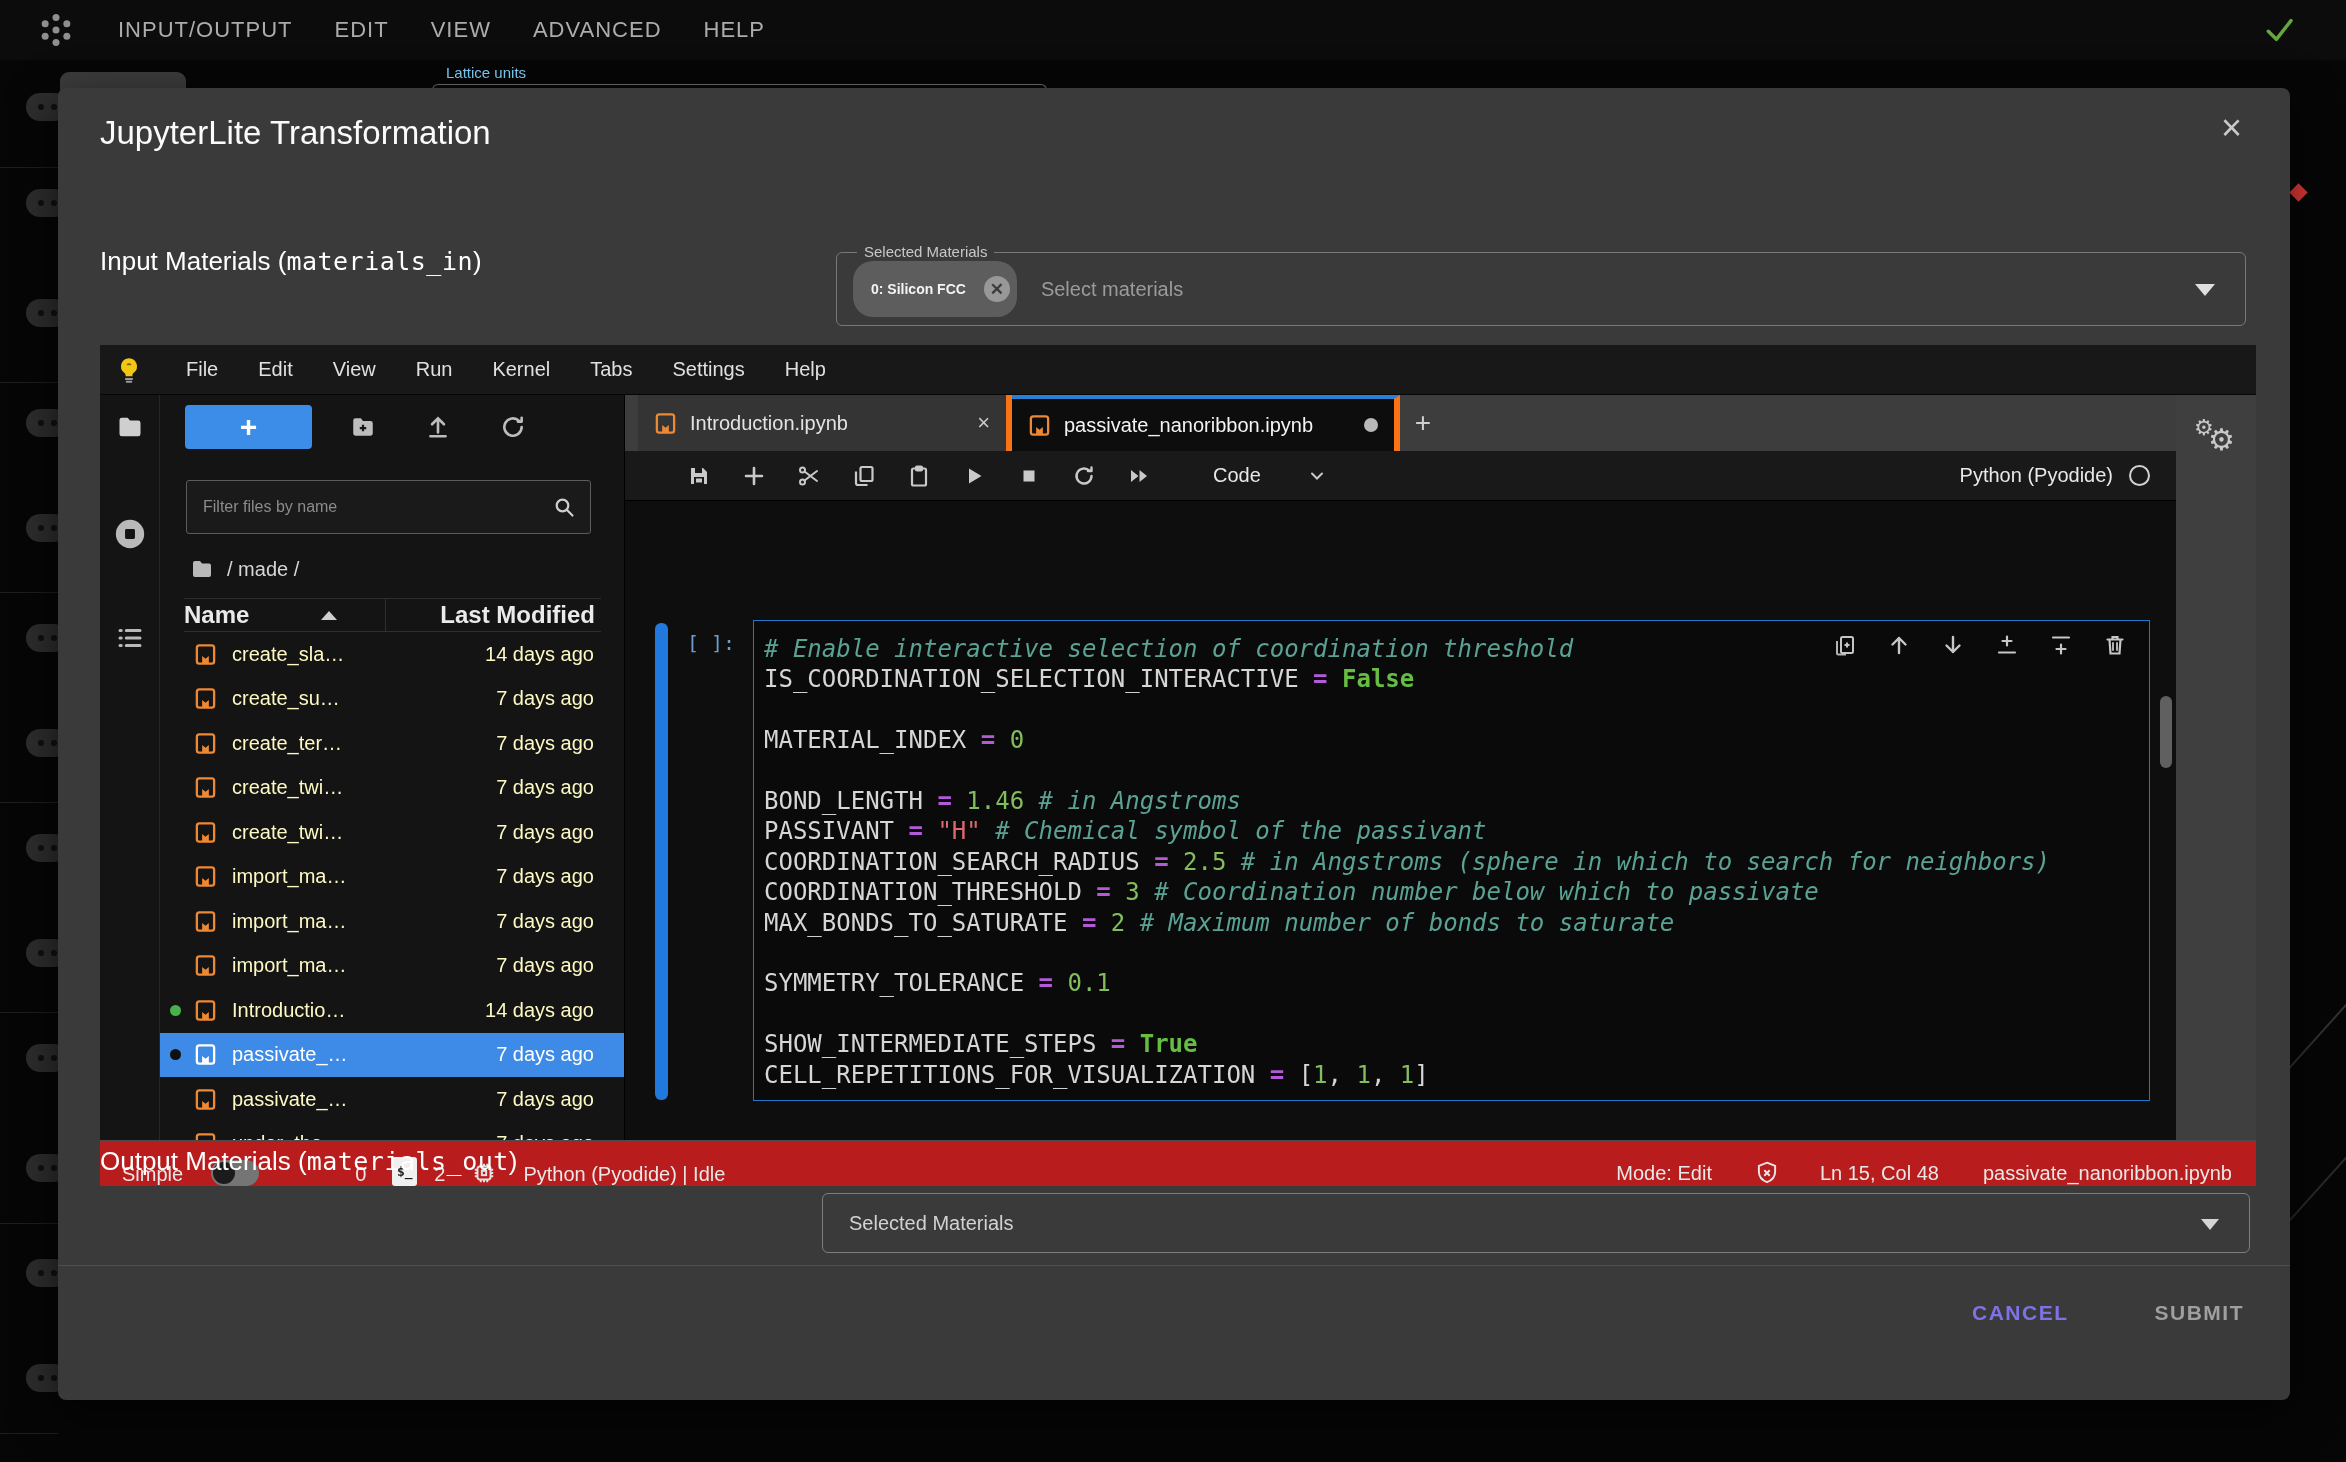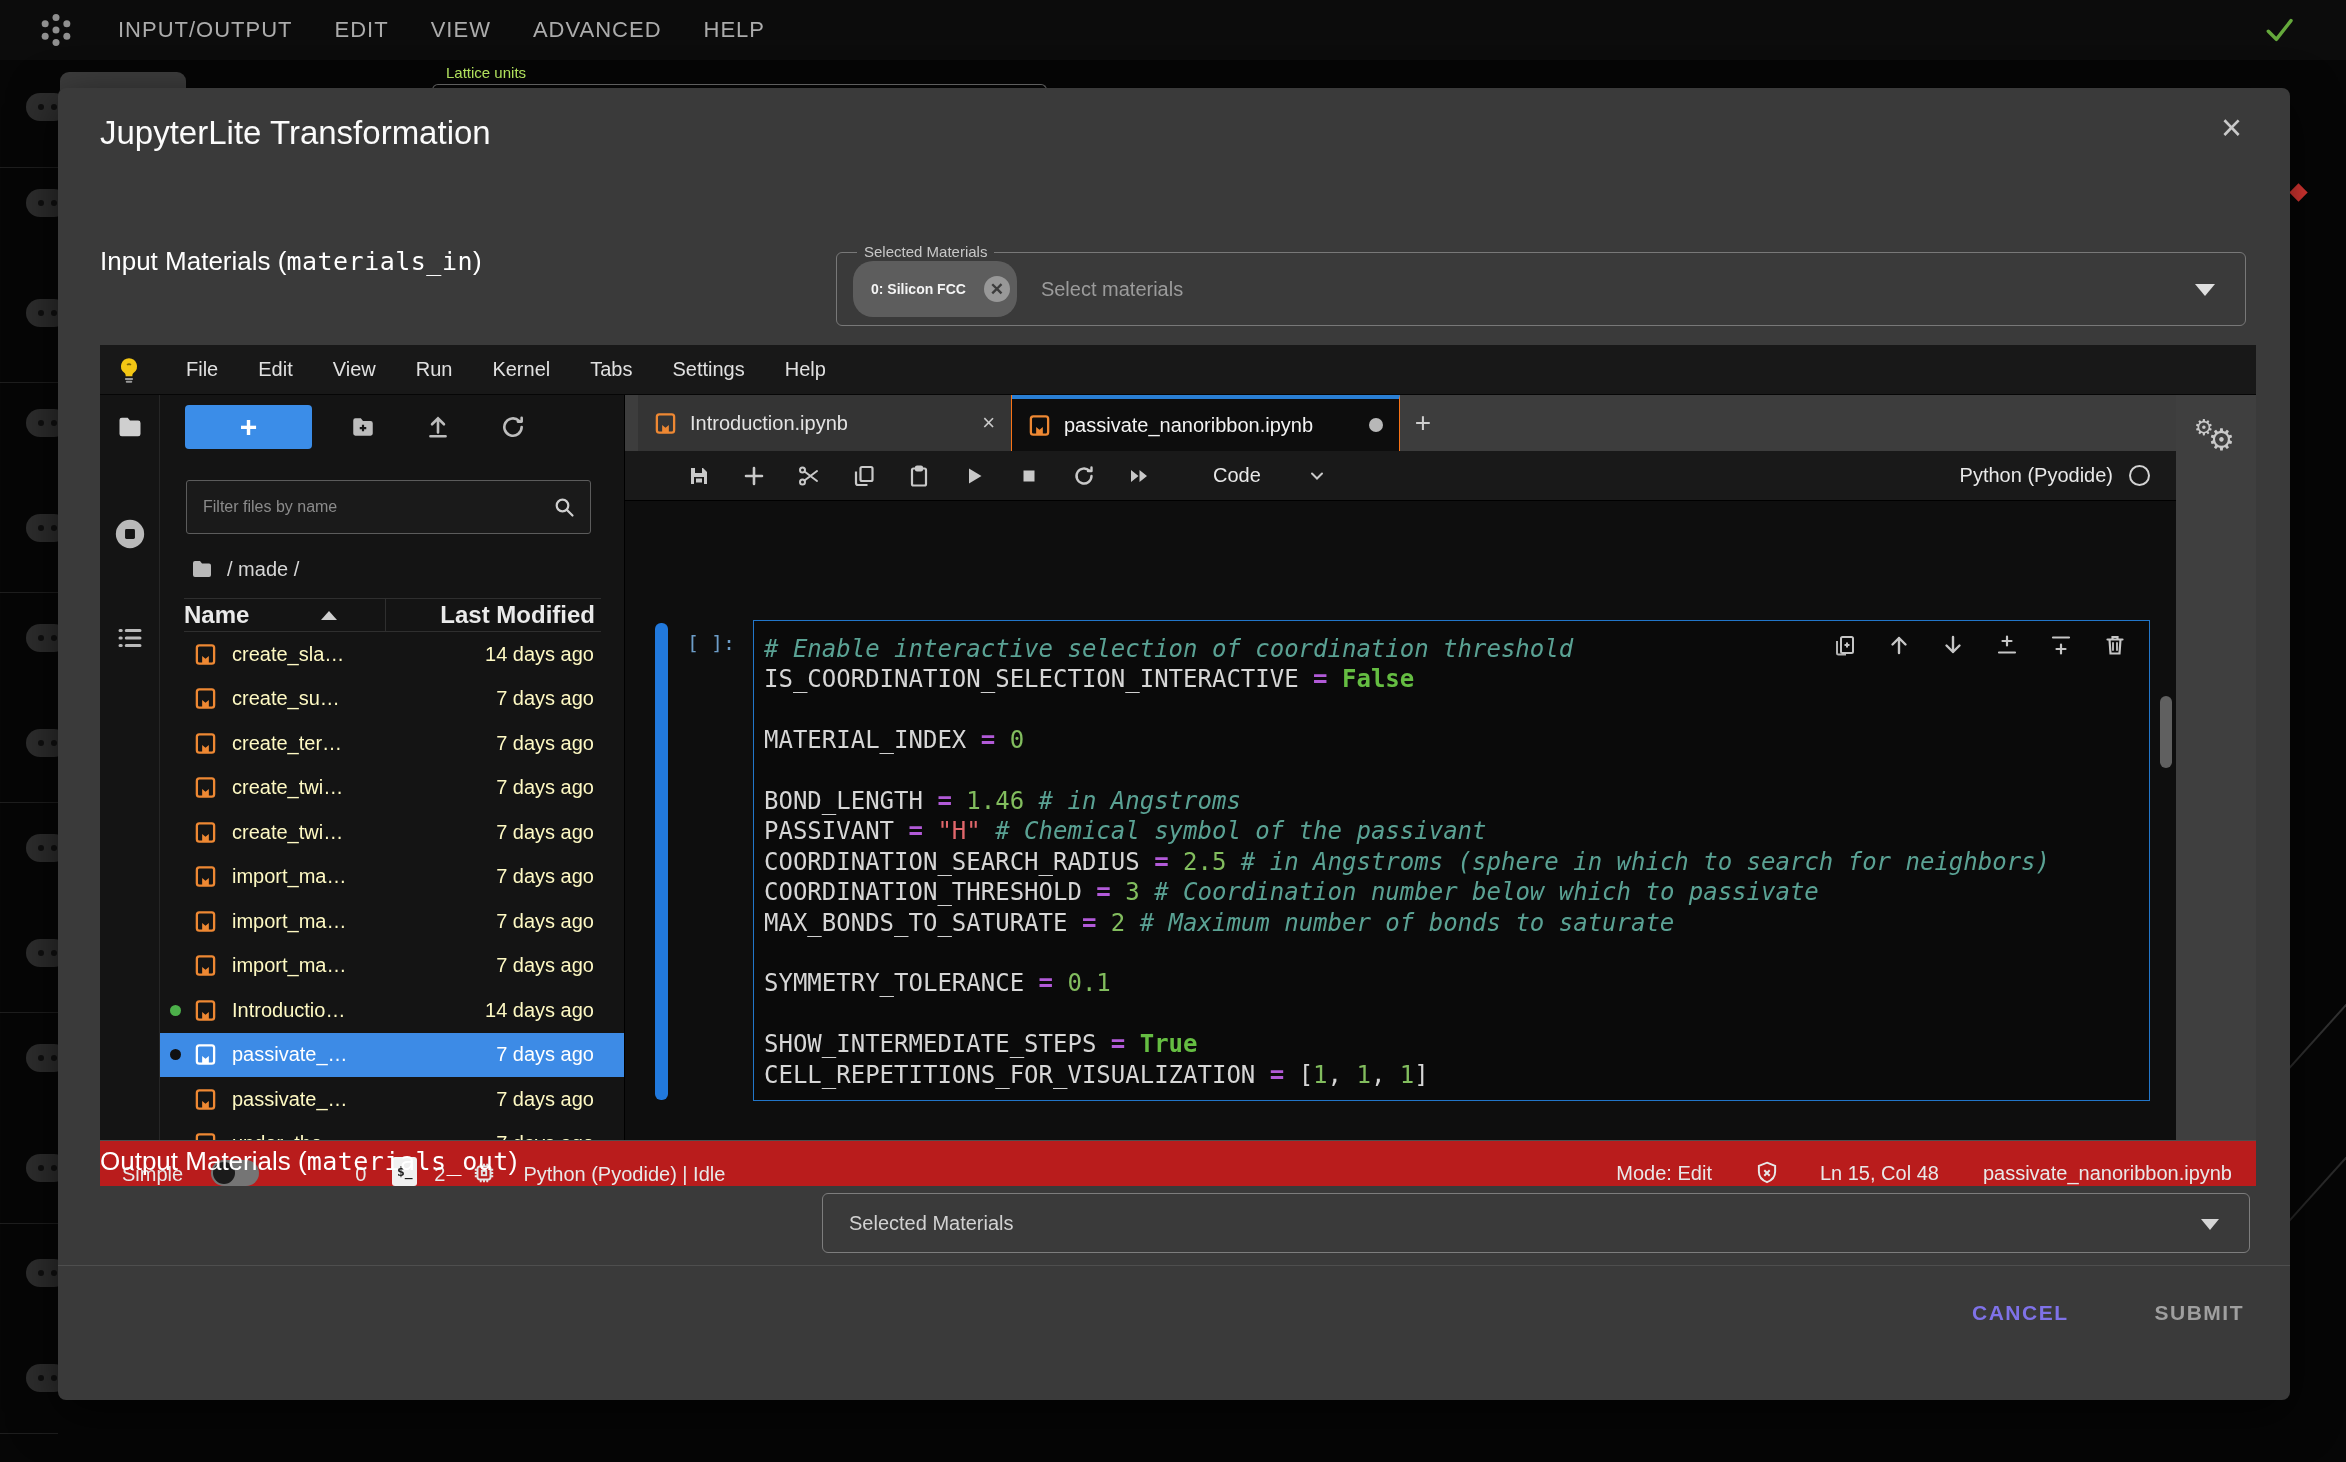--- a/index.html
+++ b/index.html
@@ -16,21 +16,21 @@
   .appmenu .mi{font-size:22px;letter-spacing:1px;color:#acacac;cursor:default;}
   .topcheck{position:absolute;right:50px;top:14px;width:34px;height:32px;}
 
   
   .bg-handle{position:absolute;width:42px;height:28px;border-radius:14px;background:#2e2e2e;
              display:flex;align-items:center;justify-content:center;gap:7px;}
   .bg-handle i{width:6px;height:6px;border-radius:50%;background:#101010;}
   .bg-sep{position:absolute;left:0;width:58px;height:1px;background:#1e1e1e;}
   .bg-tabfrag{position:absolute;left:60px;top:72px;width:126px;height:18px;background:#3c3c3c;
               border-radius:9px 9px 0 0;}
-  .bg-lattice{position:absolute;left:446px;top:64px;font-size:15px;color:#bef264;}
+  .bg-lattice{position:absolute;left:446px;top:64px;font-size:15px;color:#7dd3fc;}
   .bg-fieldline{position:absolute;left:432px;top:84px;width:615px;height:6px;
                 border:1px solid #6f6f6f;border-bottom:none;border-radius:6px 6px 0 0;}
   .bg-red{position:absolute;left:2292px;top:186px;width:13px;height:13px;background:#e53935;
           transform:rotate(45deg);}
   .bg-diag{position:absolute;background:#313131;width:2px;}
 
   
   .dialog{position:absolute;left:58px;top:88px;width:2232px;height:1312px;background:#3a3a3a;
           border-radius:8px;box-shadow:0 14px 48px rgba(0,0,0,.65);}
   .dlg-title{position:absolute;left:42px;top:26px;font-size:33px;color:#fbfbfb;}
@@ -105,21 +105,21 @@
   .frow .nbico{margin-left:13px;flex:none;color:#ee8833;}
   .frow.selected{background:#3d8be6;color:#fff;}
   .frow.selected .nbico{color:#fff;}
   .frow .fname{margin-left:15px;flex:1;white-space:nowrap;overflow:hidden;}
   .frow .fdate{margin-right:30px;white-space:nowrap;}
 
   
   .jl-nb{flex:1;display:flex;flex-direction:column;background:#0e0e0e;min-width:0;position:relative;}
   .nb-tabs{height:56px;background:#3d3d3d;display:flex;flex:none;padding-left:13px;}
   .jtab{height:56px;display:flex;align-items:center;padding:0 16px;font-size:20px;color:#e3e3e3;
-        background:#343434;border-right:1px solid #f97316;cursor:pointer;width:374px;}
+        background:#343434;border-right:6px solid #f97316;cursor:pointer;width:374px;}
   .jtab .nbico{margin-right:13px;flex:none;color:#ee8833;}
   .jtab .lbl{white-space:nowrap;overflow:hidden;flex:1;}
   .jtab .tclose{margin-left:16px;font-size:22px;color:#c9c9c9;}
   .jtab.active{background:#0d0d0d;border-top:4px solid #2a7fd4;color:#f3f3f3;width:388px;}
   .tdirty{width:14px;height:14px;border-radius:50%;background:#b8b8b8;margin-left:14px;flex:none;}
   .tplus{width:46px;display:flex;align-items:center;justify-content:center;font-size:28px;color:#cfcfcf;cursor:pointer;}
 
   .nb-toolbar{height:50px;background:#191919;border-bottom:1px solid #000;display:flex;align-items:center;
               padding:0 26px 0 62px;flex:none;}
   .nbt-icons{display:flex;gap:31px;color:#c9c9c9;}

